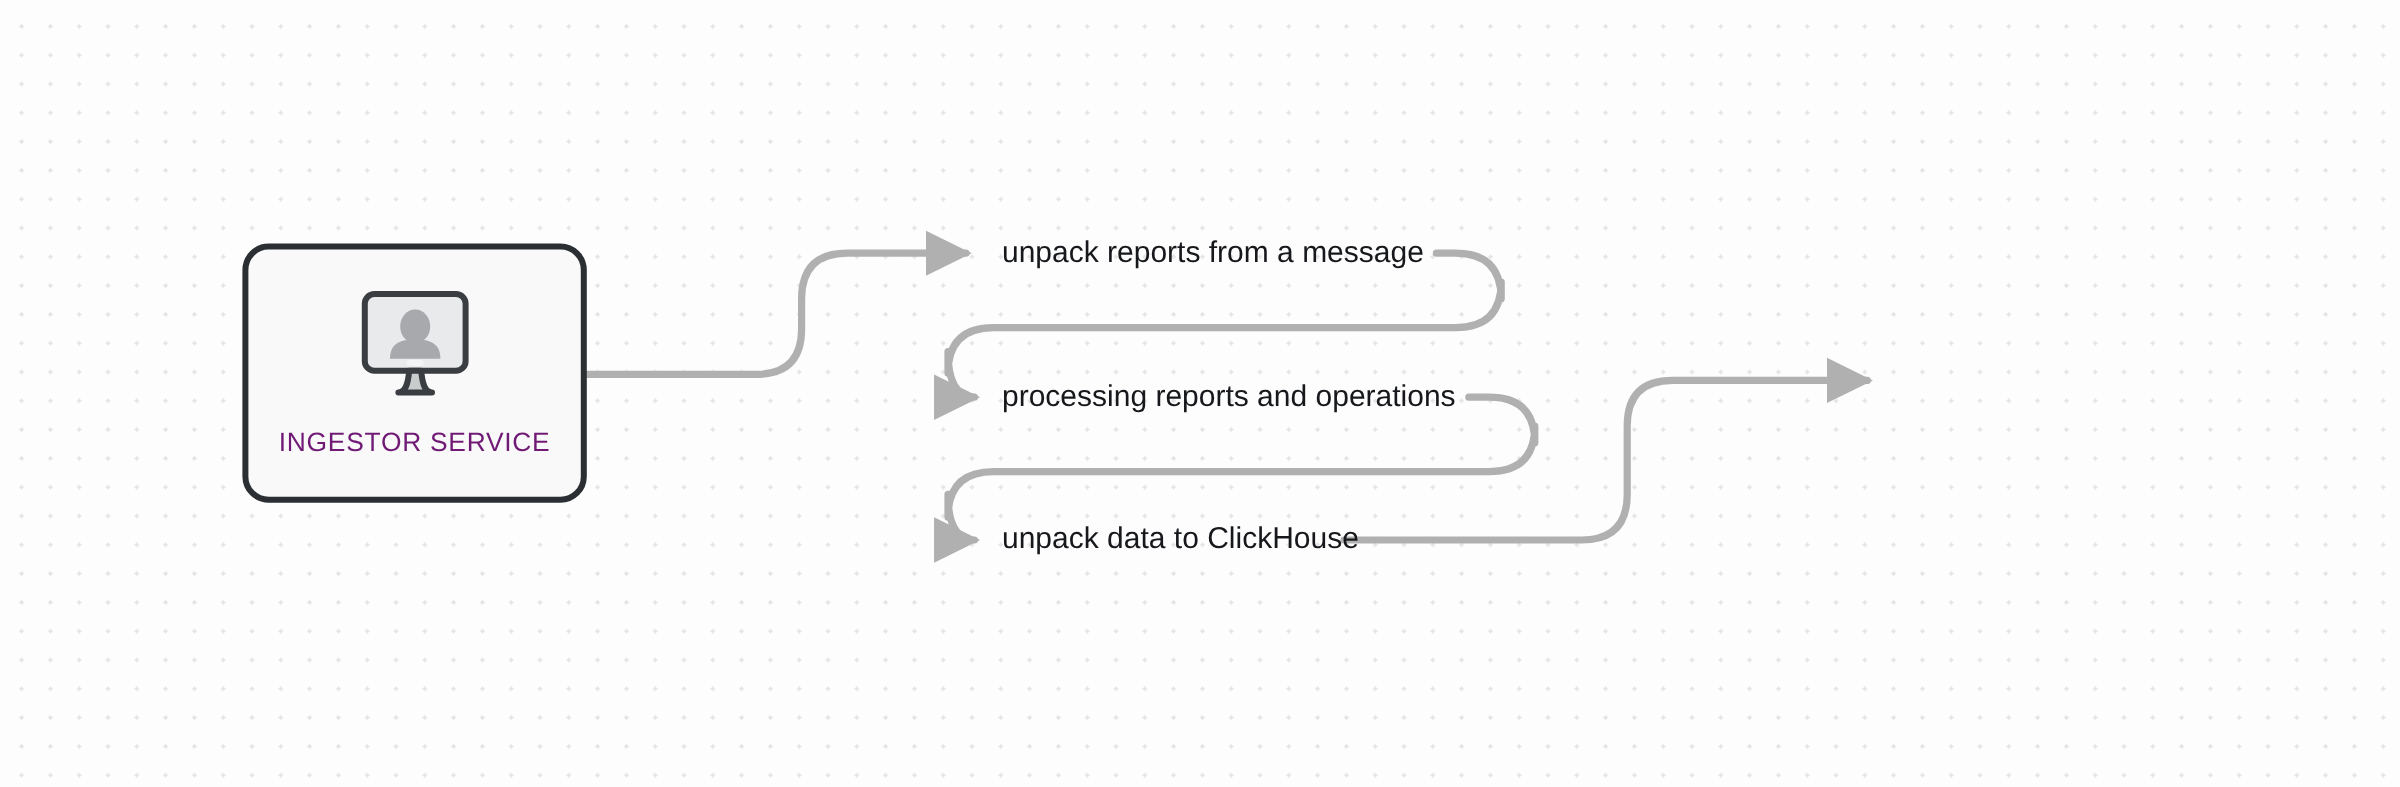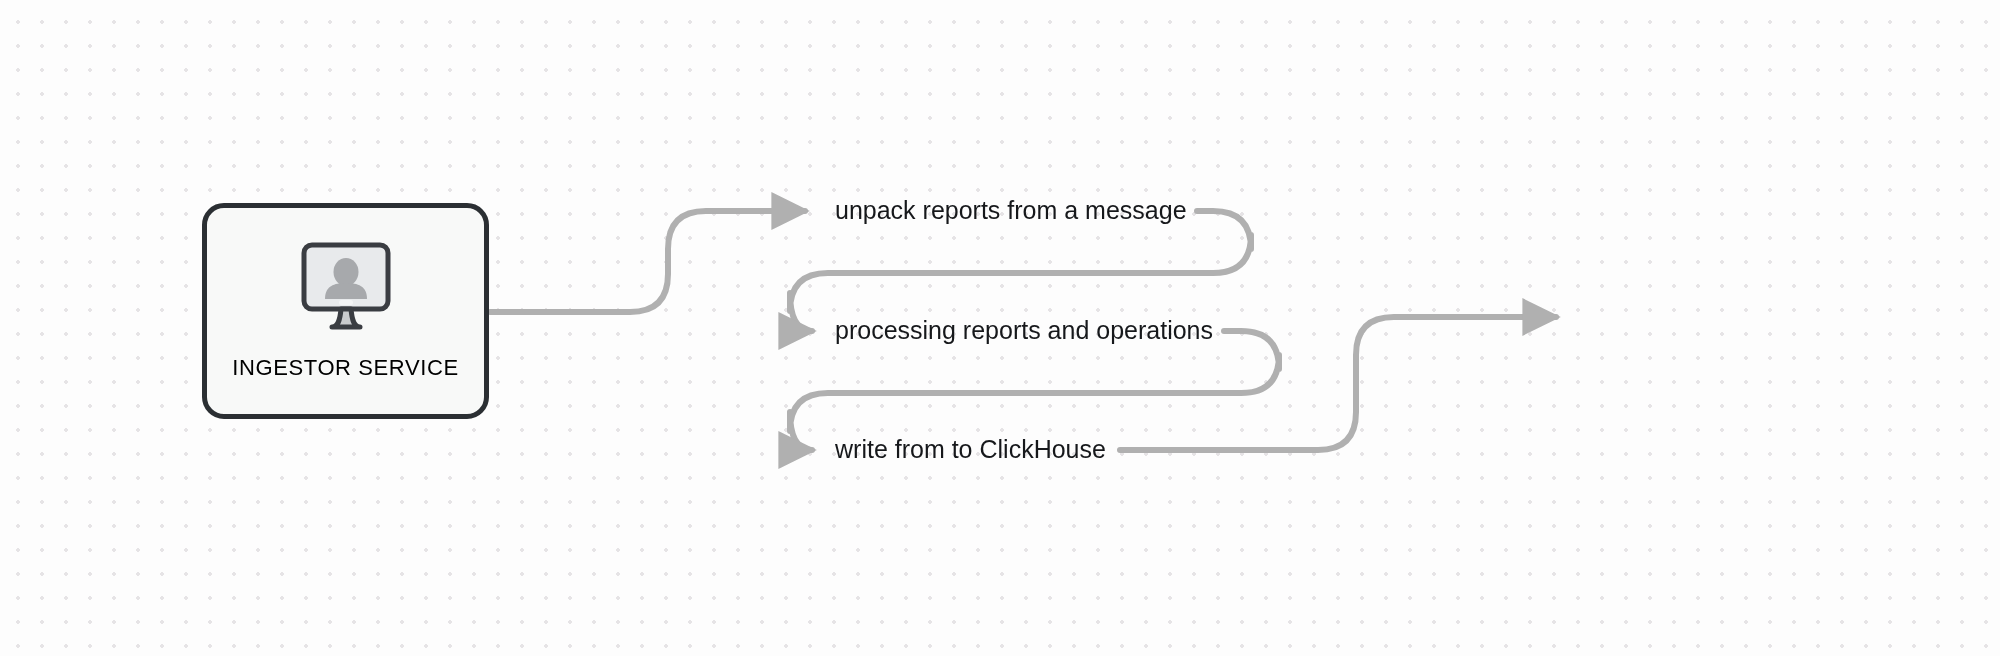--- a/index.html
+++ b/index.html
@@ -46,21 +46,21 @@
   }
   #node-clickhouse {
     left: 1580px;
     top: 212px;
     width: 221px;
     height: 214px;
   }
   .node-label {
     font-size: 22px;
     letter-spacing: 0.6px;
-    color: #000000;
+    color: #701a75;
     text-align: center;
     white-space: nowrap;
   }
   #ingestor-icon {
     margin-bottom: 16px;
   }
   #ingestor-label {
     margin-top: 2px;
   }
   #clickhouse-icon {
@@ -121,15 +121,15 @@
         <rect x="41" y="59" width="14" height="5" rx="2.5" fill="#f3f4f5"></rect>
         <path d="M 34 86 C 40 86 42 79 43 68 L 53 68 C 54 79 56 86 62 86 Z" fill="#c9cbcd" stroke="#3a3d42" stroke-width="5" stroke-linejoin="round"></path>
       </svg>
     </div>
     <div class="node-label" id="ingestor-label">INGESTOR SERVICE</div>
   </div>
 
 
   <div class="edge-label" id="edge-label-1">processing reports and operations</div>
   <div class="edge-label" id="edge-label-0">unpack reports from a message</div>
-  <div class="edge-label" id="edge-label-2">write from to ClickHouse</div>
+  <div class="edge-label" id="edge-label-2">unpack data to ClickHouse</div>
 
 </div>
 
 </body></html>

